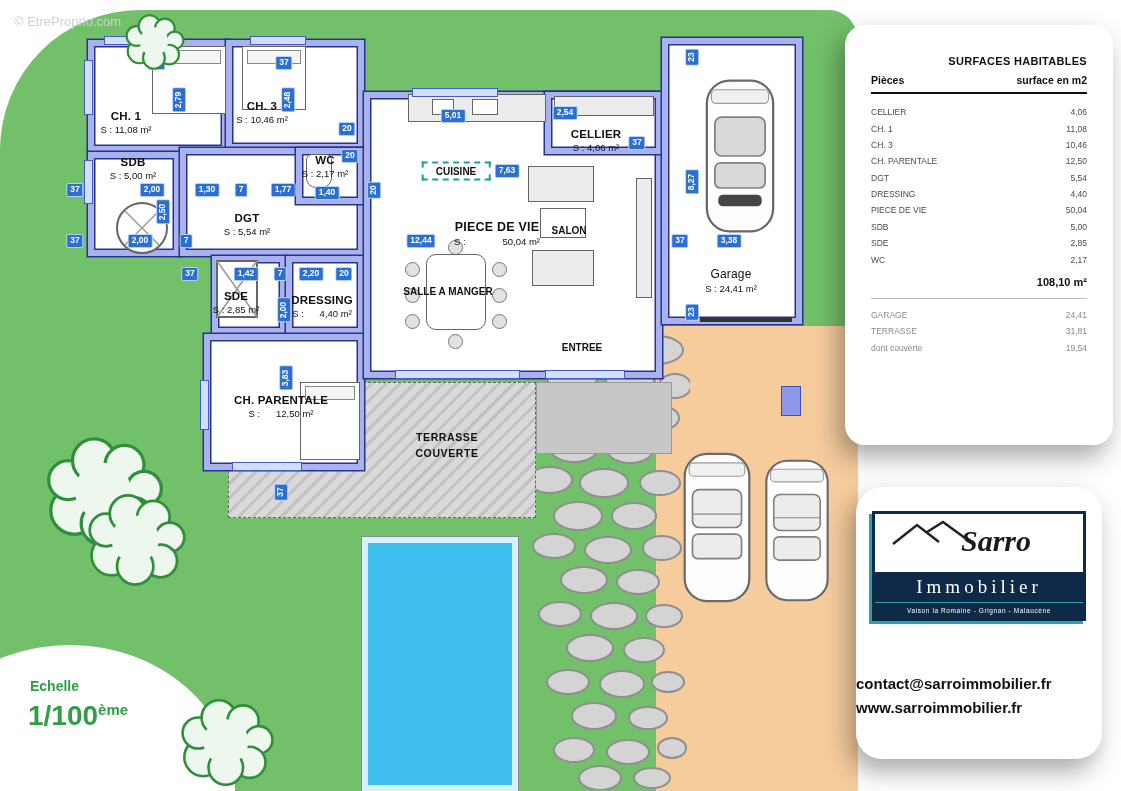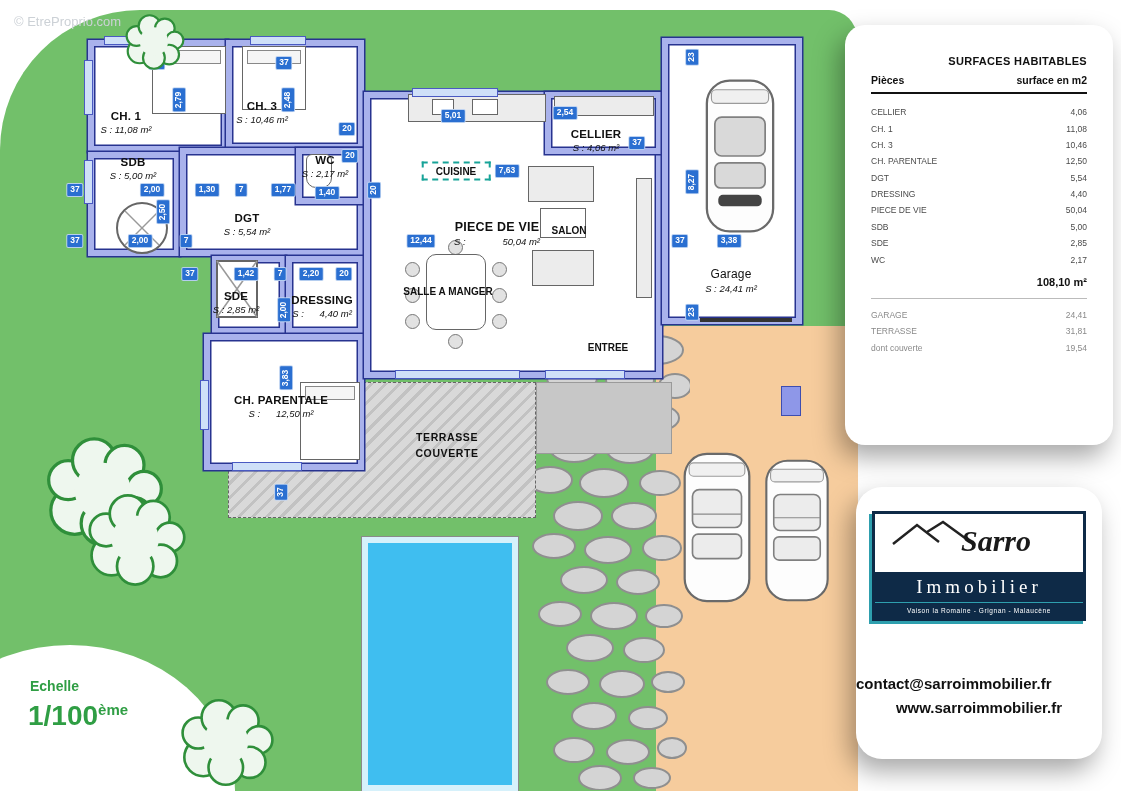--- a/index.html
+++ b/index.html
@@ -43,21 +43,21 @@
         border:1.5px solid #777;z-index:11;box-sizing:border-box;}
   .table{border-radius:10px;}
   .toilet{border-radius:6px 6px 10px 10px;}
   .shape-svg{position:absolute;z-index:12;}
 
   
   .room-label{position:absolute;transform:translate(-50%,-50%);text-align:center;z-index:25;color:#101010;}
   .room-label .rl{font-weight:bold;font-size:11.5px;letter-spacing:.2px;white-space:nowrap;}
   .room-label.big .rl{font-size:12.5px;}
   .room-label.plain .rl{font-weight:normal;font-size:12px;}
-  .room-label .ra{font-size:9.5px;margin-top:2px;white-space:pre;font-style:italic;}
+  .room-label .ra{font-size:9.5px;margin-top:2px;white-space:pre;}
   .ann{position:absolute;transform:translate(-50%,-50%);font-weight:bold;font-size:10px;z-index:25;
         white-space:nowrap;color:#101010;}
   .ann.cuisine{border:2px dashed #17a398;padding:2px 12px;background:rgba(255,255,255,.55);}
   .ann.terr{font-size:10.5px;letter-spacing:.6px;}
   .dim{position:absolute;transform:translate(-50%,-50%);background:#2a6fd1;color:#fff;font-size:8.5px;
         font-weight:bold;padding:1px 3px;border-radius:2px;white-space:nowrap;z-index:30;
         border:1px solid rgba(255,255,255,.65);line-height:1.15;}
   .dim.v{transform:translate(-50%,-50%) rotate(-90deg);}
 
   .watermark{position:absolute;left:14px;top:14px;font-size:13px;color:#ccd1d6;z-index:50;}
@@ -89,21 +89,21 @@
   .logo-script{position:absolute;left:86px;top:10px;font-family:"Liberation Serif",serif;
         font-style:italic;font-weight:bold;font-size:30px;color:#1a1a1a;}
   .logo-caps{height:30px;line-height:30px;text-align:center;color:#fff;
         font-family:"Liberation Serif",serif;font-size:19px;letter-spacing:4px;}
   .logo-cities{height:16px;line-height:15px;text-align:center;color:#fff;font-size:6.5px;
         letter-spacing:.6px;border-top:1px solid #2e9fae;}
   .agency-phone{position:absolute;left:0;width:100%;top:156px;text-align:center;font-size:19px;
         font-weight:bold;}
   .agency-email{position:absolute;left:0;width:100%;top:188px;text-align:left;font-size:15px;
         font-weight:bold;}
-  .agency-web{position:absolute;left:0;width:100%;top:212px;text-align:center;font-size:15px;
+  .agency-web{position:absolute;left:0;width:100%;top:212px;font-size:15px;
         font-weight:bold;}
 </style>
 </head>
 <body>
 
 <div id="plan">
 
   <div class="lawn"></div>
   <div class="driveway"></div>
   <div class="gate-pillar"></div>
@@ -368,21 +368,21 @@
       <div class="rl">PIECE DE VIE</div>
       <div class="ra">S :              50,04 m²</div>
     </div>
     <div class="room-label plain" style="left: 731px; top: 280px;">
       <div class="rl">Garage</div>
       <div class="ra">S : 24,41 m²</div>
     </div>
     <div class="ann cuisine" style="left: 456px; top: 171px;">CUISINE</div>
     <div class="ann" style="left: 569px; top: 230px;">SALON</div>
     <div class="ann" style="left: 448px; top: 291px;">SALLE A MANGER</div>
-    <div class="ann" style="left: 608px; top: 347px;">ENTREE</div>
+    <div class="ann" style="left: 582px; top: 347px;">ENTREE</div>
     <div class="ann terr" style="left: 447px; top: 437px;">TERRASSE</div>
     <div class="ann terr" style="left: 447px; top: 453px;">COUVERTE</div>
   </div>
 
 <div class="surface-card">
   <div class="surface-title">SURFACES HABITABLES</div>
   <div class="surface-cols">
     <span>Pièces</span>
     <span>surface en m2</span>
   </div>

